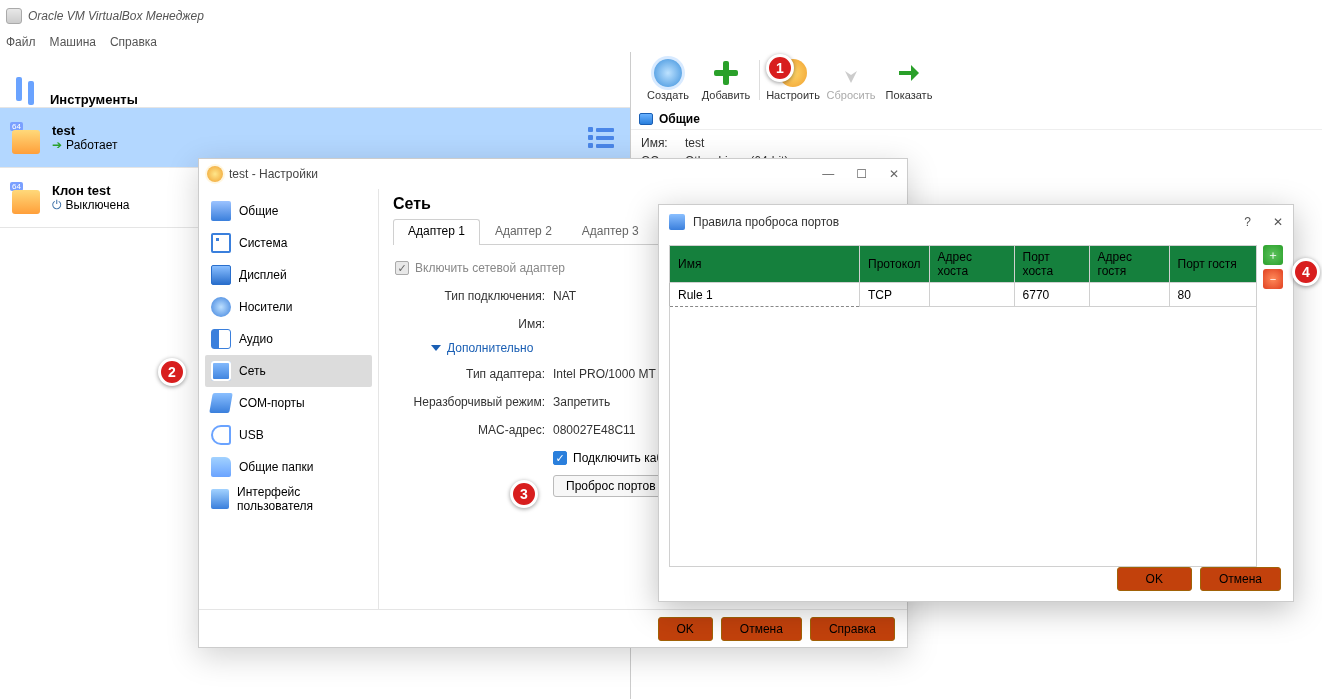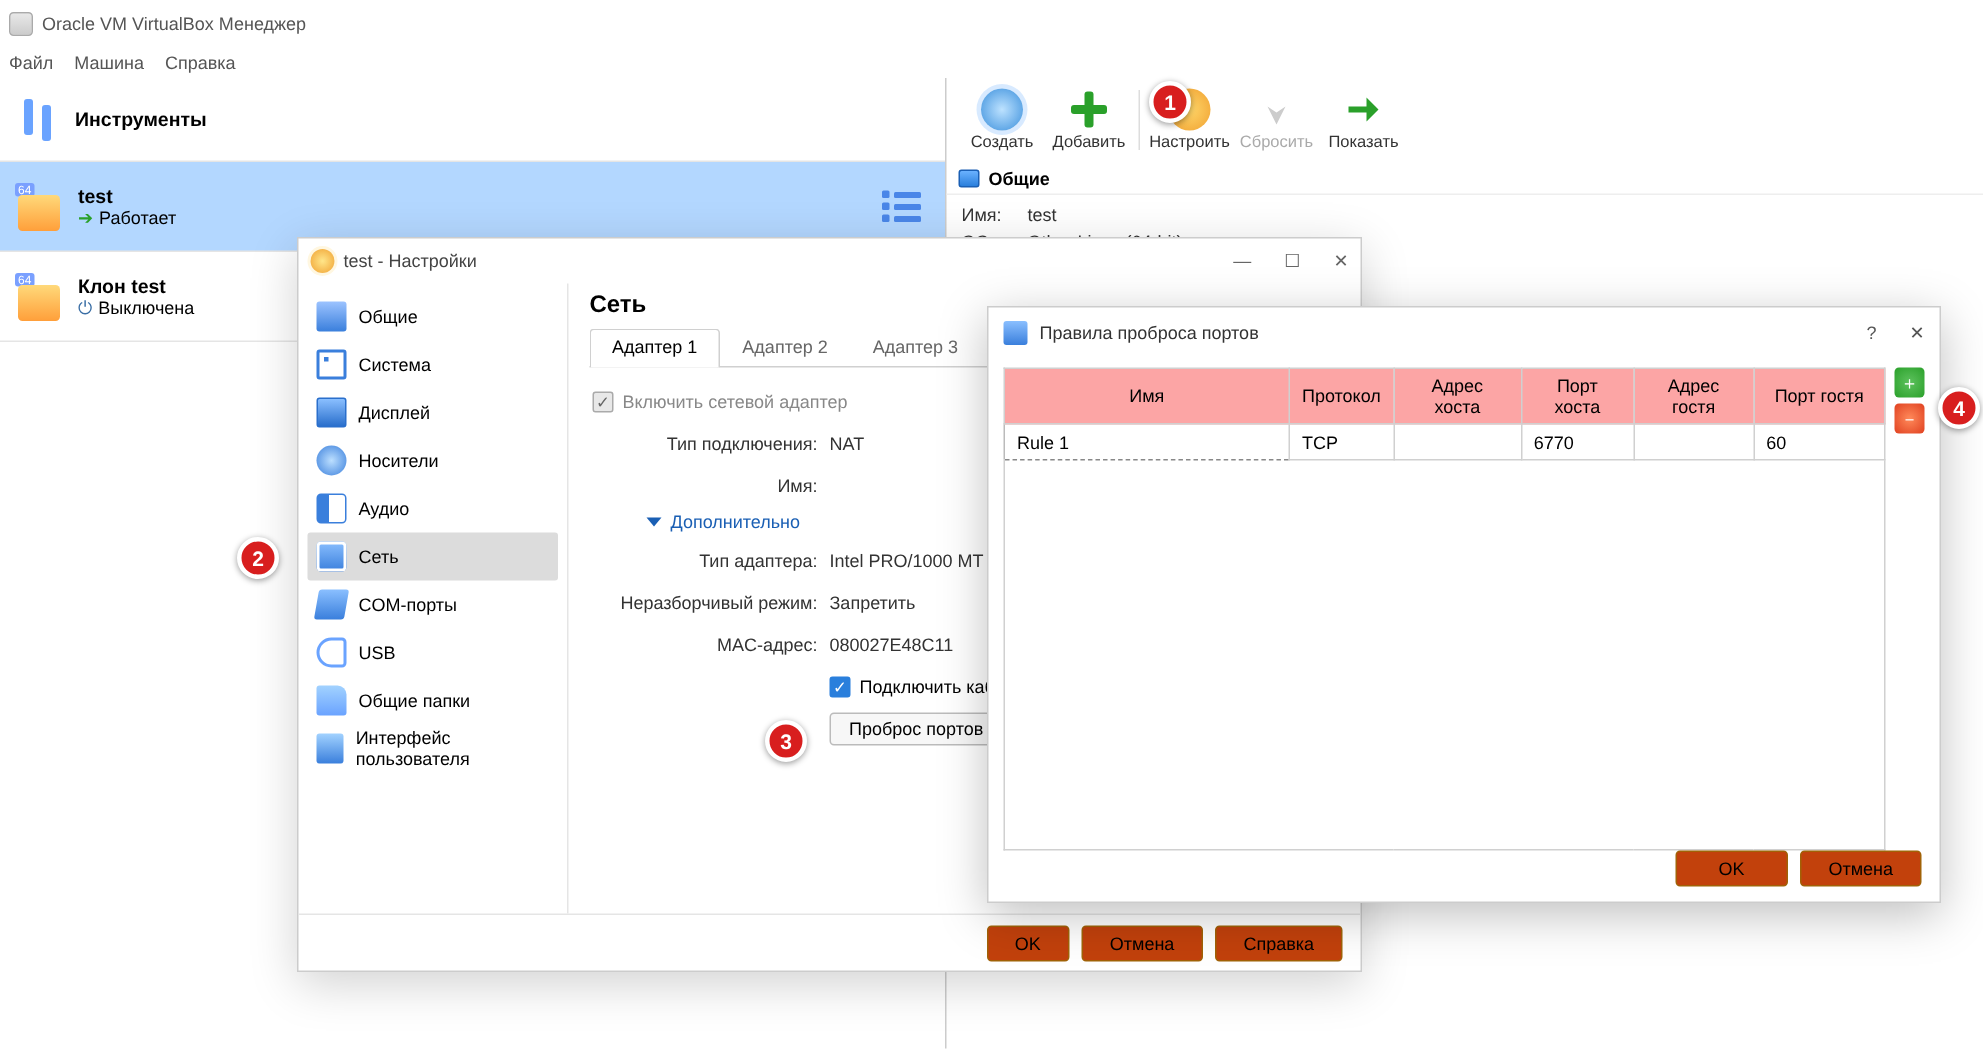--- a/index.html
+++ b/index.html
@@ -1,35 +1,35 @@
 <!DOCTYPE html>
 <html><head>
 <meta charset="utf-8">
 <style>
 * { box-sizing: border-box; margin: 0; padding: 0; font-family: "Segoe UI", Tahoma, sans-serif; font-size: 12px; }
 body { background: #fff; width: 1322px; height: 699px; position: relative; overflow: hidden; }
 
 
-.titlebar { height: 24px; display: flex; align-items: center; padding: 16px 6px; color: #555; }
+.titlebar { height: 24px; display: flex; align-items: center; padding: 16px 6px; color: #555; font-style: italic; }
 .titlebar .app-icon { width: 16px; height: 16px; border: 1px solid #aaa; border-radius: 3px; margin-right: 6px; background: linear-gradient(#e8e8e8,#ccc); }
 
 
 .menubar { height: 20px; display: flex; align-items: center; padding: 0 6px; gap: 14px; color: #555; }
 .menubar span { cursor: default; }
 
 
 .main { display: flex; height: calc(100% - 44px); position: relative; }
 .leftpanel { width: 630px; background: #fff; display: flex; flex-direction: column; }
 .rightpanel { flex: 1; border-left: 1px solid #ccc; background: #fff; display: flex; flex-direction: column; }
 
 
 .tool-row { display: flex; align-items: center; height: 56px; border-bottom: 1px solid #e5e5e5; }
 
 
-.tool-row .tools-item { display: flex; align-items: center; padding: 0 12px; height: 100%; width: 100%; }
+.tool-row .tools-item { display: flex; align-items: flex-end; padding: 0 12px; height: 100%; width: 100%; }
 .tool-row .tools-item .tool-icon { width: 28px; height: 32px; margin-right: 10px; }
 .tool-row .tools-item .tool-label { font-weight: 600; font-size: 13px; }
 
 
 .right-toolbar { display: flex; align-items: center; height: 56px; padding: 0 8px; gap: 0; }
 .right-toolbar .tbbtn { display: flex; flex-direction: column; align-items: center; justify-content: center; width: 58px; height: 56px; color: #333; cursor: default; }
 .right-toolbar .tbbtn.disabled { color: #aaa; }
 .right-toolbar .tbbtn .ico { width: 28px; height: 28px; margin-bottom: 2px; }
 .right-toolbar .tbbtn .lab { font-size: 11px; text-align: center; }
 .right-toolbar .sep { width: 1px; height: 40px; background: #ddd; margin: 0 4px; }
@@ -100,21 +100,21 @@
 .btn { padding: 4px 18px; border: 1px solid #a16207; border-radius: 3px; background: #c2410c; font-size: 12px; cursor: default; }
 
 
 .dlg-ports { position: absolute; left: 658px; top: 204px; width: 636px; height: 398px; background: #fff; border: 1px solid #ccc; box-shadow: 0 8px 30px rgba(0,0,0,.25); }
 .dlg-ports .pt-title { height: 34px; display: flex; align-items: center; padding: 0 10px; color: #333; }
 .dlg-ports .pt-title .pt-icon { width: 16px; height: 16px; margin-right: 8px; background: linear-gradient(#8abfff,#3a7fdc); border-radius: 2px; }
 .dlg-ports .pt-title .pt-ctrls { margin-left: auto; display: flex; gap: 22px; color: #555; font-size: 14px; }
 .dlg-ports .pt-body { display: flex; padding: 6px 10px 0 10px; height: calc(100% - 34px - 44px); gap: 6px; }
 .dlg-ports table { width: 100%; border-collapse: collapse; border: 1px solid #bbb; }
 .dlg-ports th, .dlg-ports td { border: 1px solid #d0d0d0; padding: 4px 8px; font-size: 12px; text-align: left; height: 24px; }
-.dlg-ports th { background: #fca5a5; font-weight: 400; text-align: center; }
+.dlg-ports th { background: #15803d; font-weight: 400; }
 .dlg-ports td.name-cell { border: 1px dashed #888; }
 .dlg-ports .side-btns { display: flex; flex-direction: column; gap: 4px; }
 .dlg-ports .side-btns .sb { width: 20px; height: 20px; border-radius: 3px; display: flex; align-items: center; justify-content: center; font-size: 12px; }
 .dlg-ports .side-btns .sb.add { background: radial-gradient(circle,#5ec25e,#2aa02a); color: #fff; }
 .dlg-ports .side-btns .sb.del { background: radial-gradient(circle,#ff8a5a,#e04020); color: #fff; }
 .dlg-ports .pt-footer { height: 44px; display: flex; align-items: center; justify-content: flex-end; gap: 8px; padding: 0 12px; }
 
 
 .badge { position: absolute; width: 28px; height: 28px; border-radius: 50%; background: #d81e1e; color: #fff; font-weight: 700; font-size: 14px; display: flex; align-items: center; justify-content: center; border: 3px solid #fff; box-shadow: 0 1px 4px rgba(0,0,0,.4); z-index: 50; }
 
@@ -388,21 +388,21 @@
           <th>Порт гостя</th>
         </tr>
       </thead>
       <tbody>
         <tr>
           <td class="name-cell">Rule 1</td>
           <td>TCP</td>
           <td></td>
           <td>6770</td>
           <td></td>
-          <td>60</td>
+          <td>80</td>
         </tr>
         <tr>
             <td colspan="6" style="height:260px; border:none; border-left:1px solid #d0d0d0; border-right:1px solid #d0d0d0; border-bottom:1px solid #d0d0d0;"></td>
           </tr>
       </tbody>
     </table>
     <div class="side-btns">
       <span class="sb add">＋</span>
       <span class="sb del">－</span>
     </div>

